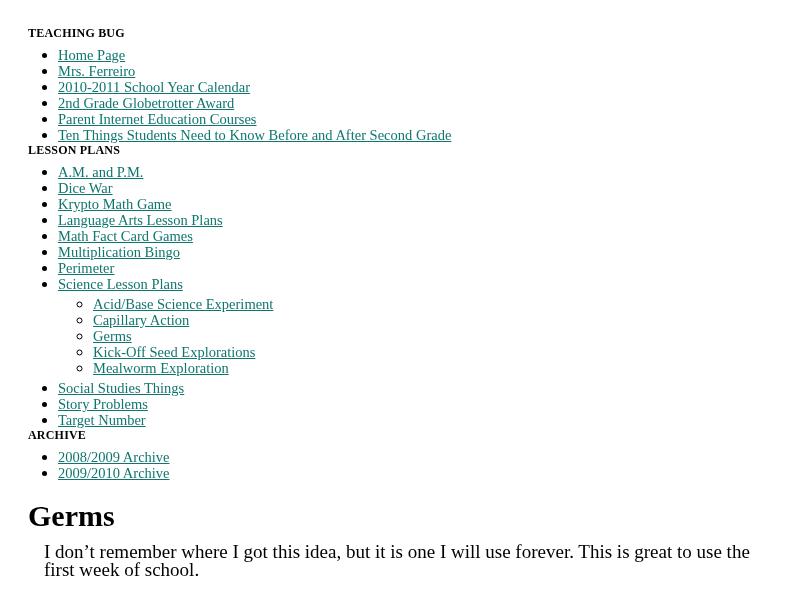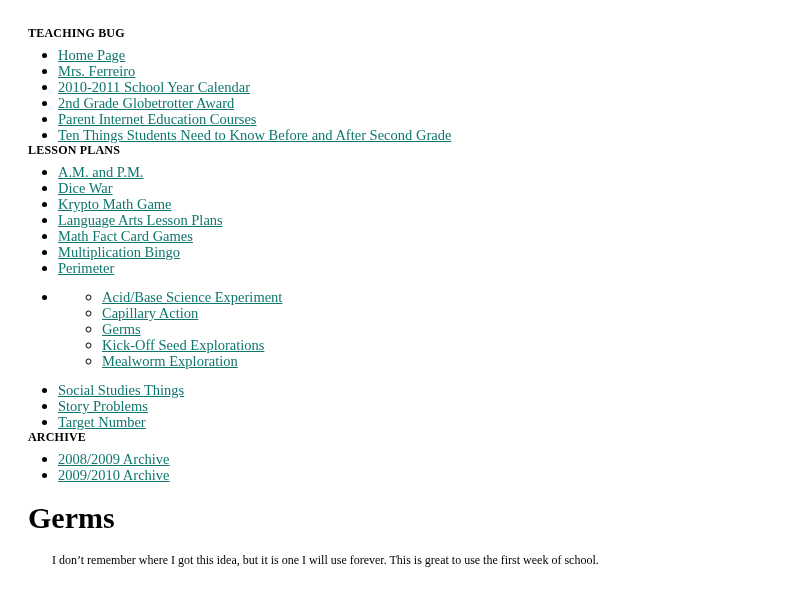--- a/index.html
+++ b/index.html
@@ -33,41 +33,41 @@
     margin: 0 0 0 0;
     padding-left: 30px;
   }
   ul.link-list li {
     margin: 0;
     padding: 0;
     line-height: 15px;
   }
   ul.sub-list {
     list-style-type: circle;
-    margin: 13px;
+    margin: 4px;
     padding-left: 31px;
   }
   ul.sub-list li {
     line-height: 15px;
   }
   a.doc-link {
     color: #0f766e;
     text-decoration: underline;
     font-size: 14.5px;
     font-family: "Liberation Serif", serif;
   }
   h1.article-title {
     font-family: "Liberation Serif", serif;
     font-size: 30px;
     font-weight: bold;
     margin: 18px 0 10px 0;
   }
   p.article-paragraph {
-    font-size: 12px;
-    margin: 16px;
+    font-size: 19px;
+    margin: 8px;
     padding-left: 8px;
     line-height: 18px;
   }
 </style>
 </head>
 <body>
 
 <div class="page">
 
   <h2 class="section-heading">TEACHING BUG</h2>
@@ -83,20 +83,21 @@
   <h2 class="section-heading spaced">LESSON PLANS</h2>
   <ul class="link-list">
     <li><a class="doc-link" href="#">A.M. and P.M.</a></li>
     <li><a class="doc-link" href="#">Dice War</a></li>
     <li><a class="doc-link" href="#">Krypto Math Game</a></li>
     <li><a class="doc-link" href="#">Language Arts Lesson Plans</a></li>
     <li><a class="doc-link" href="#">Math Fact Card Games</a></li>
     <li><a class="doc-link" href="#">Multiplication Bingo</a></li>
     <li><a class="doc-link" href="#">Perimeter</a></li>
     <li>
+      <a class="doc-link" href="#">Science Lesson Plans</a>
       <ul class="sub-list">
         <li><a class="doc-link" href="#">Acid/Base Science Experiment</a></li>
         <li><a class="doc-link" href="#">Capillary Action</a></li>
         <li><a class="doc-link" href="#">Germs</a></li>
         <li><a class="doc-link" href="#">Kick-Off Seed Explorations</a></li>
         <li><a class="doc-link" href="#">Mealworm Exploration</a></li>
       </ul>
     </li>
     <li><a class="doc-link" href="#">Social Studies Things</a></li>
     <li><a class="doc-link" href="#">Story Problems</a></li>

